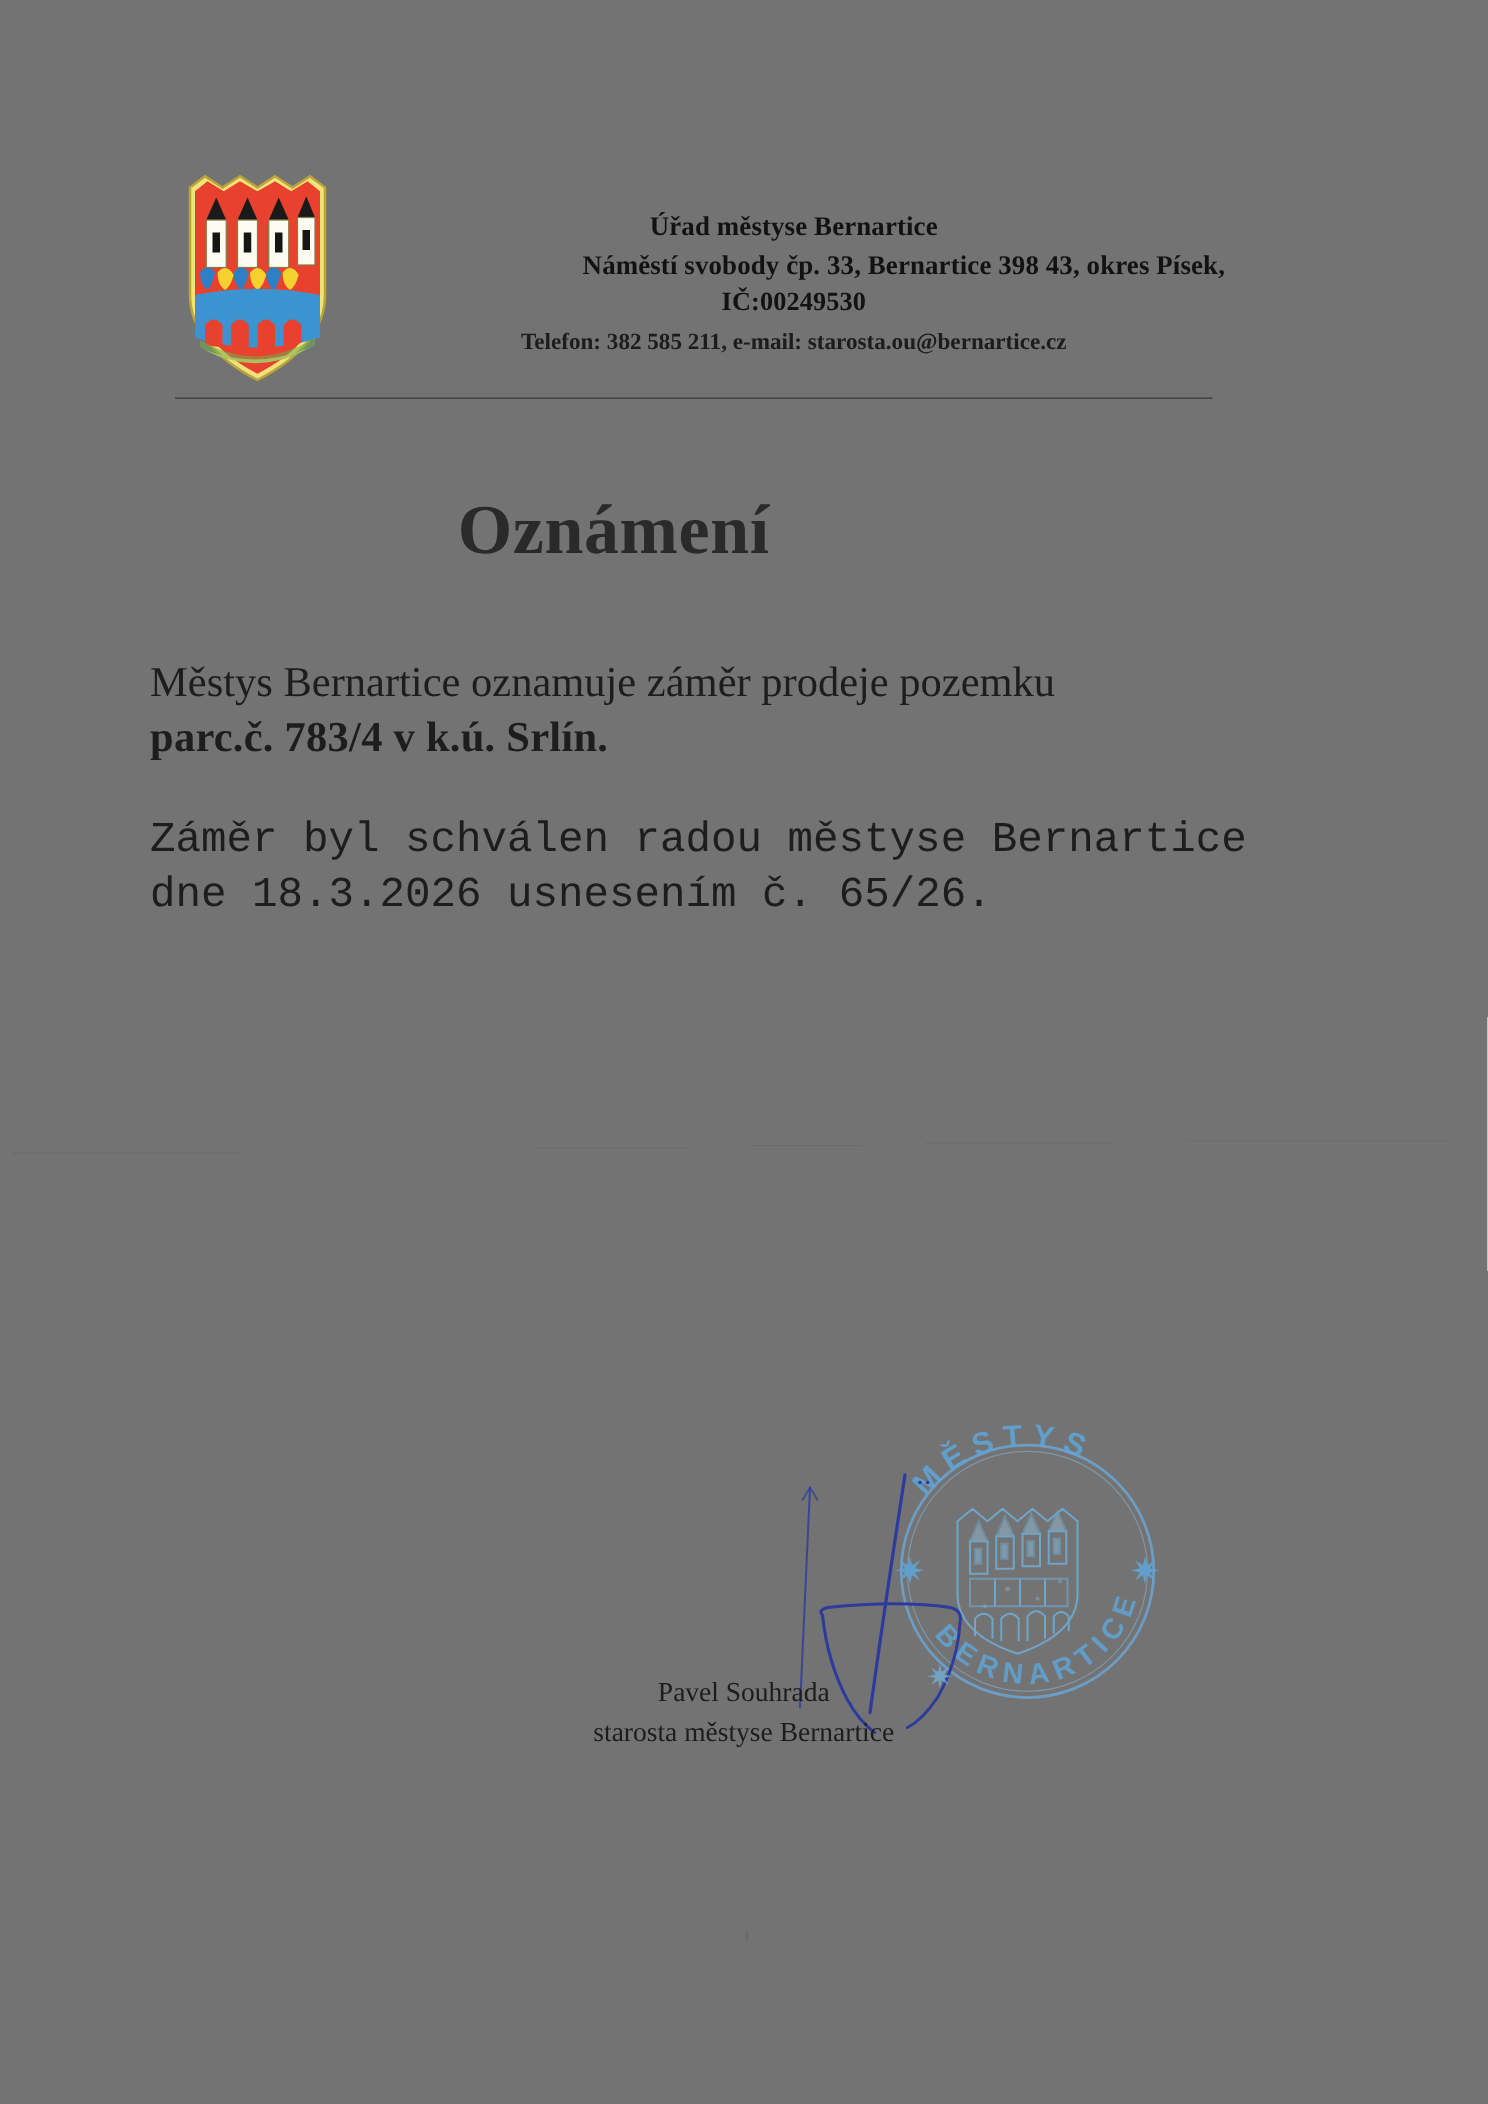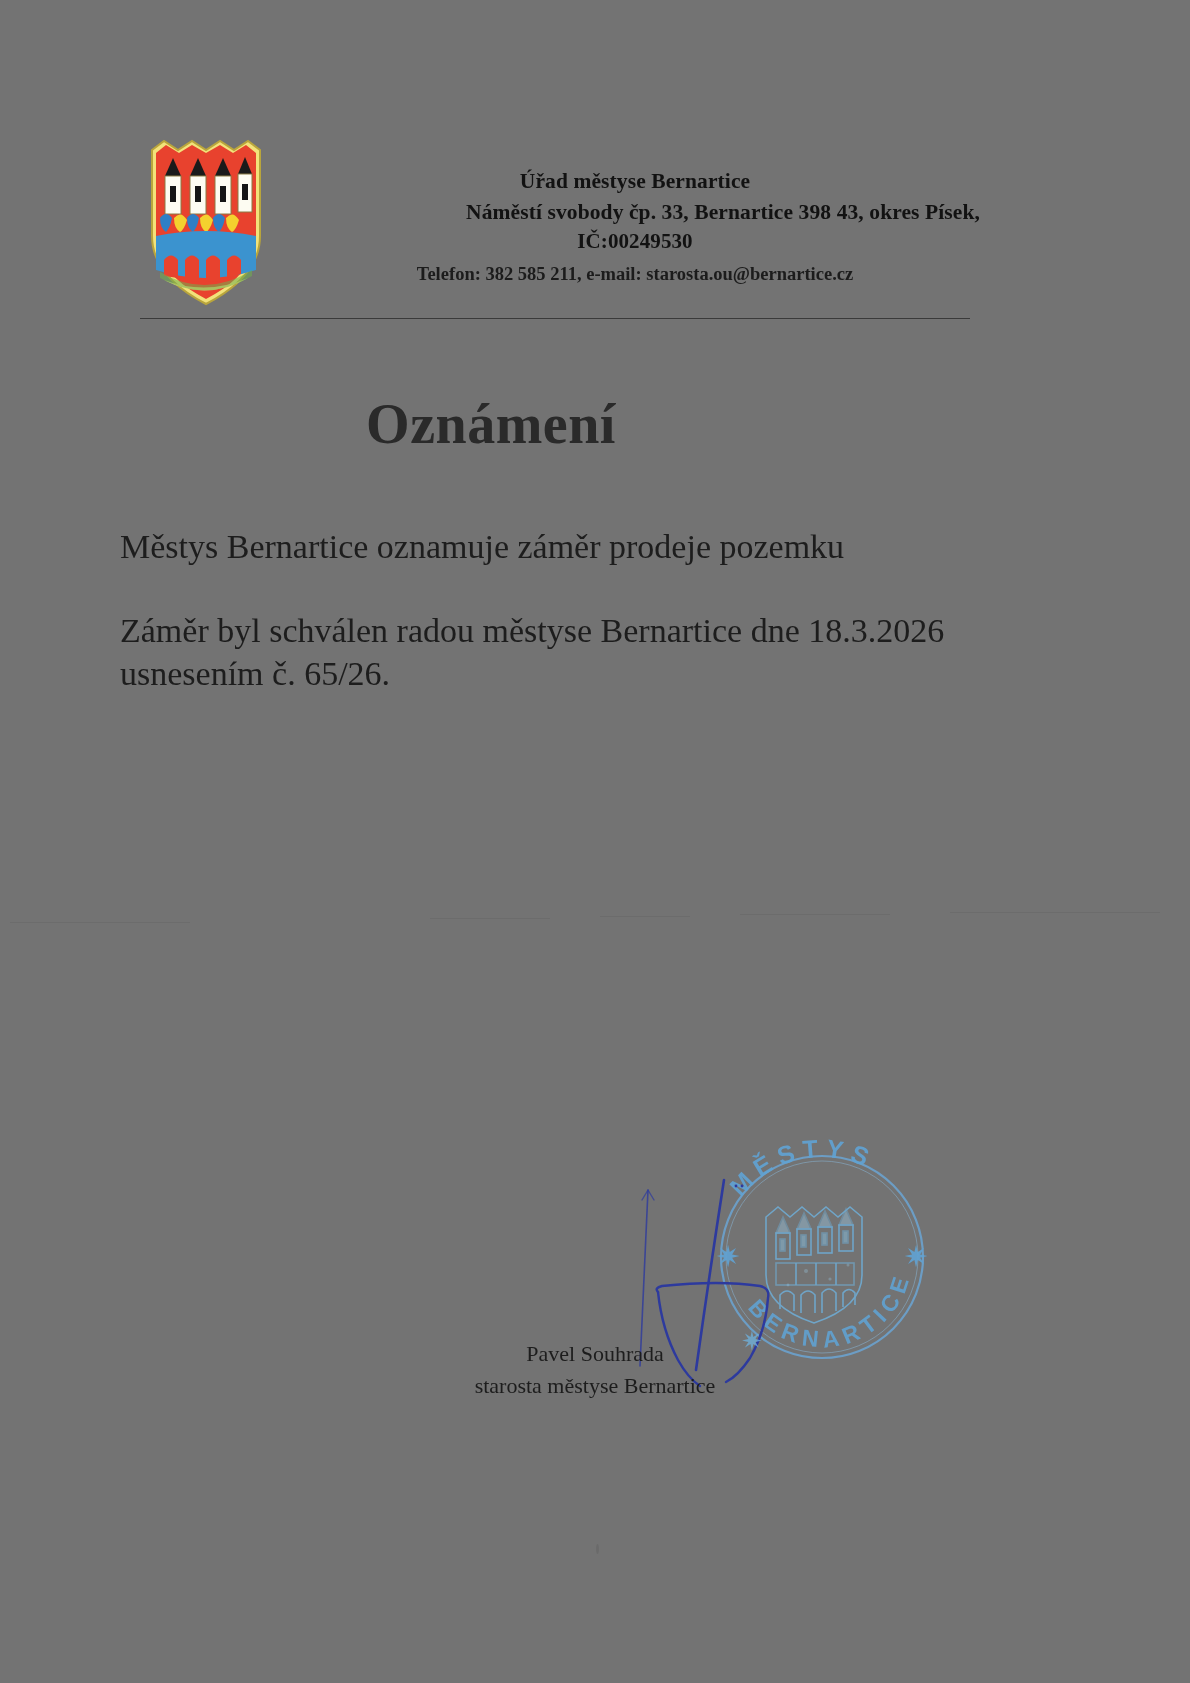--- a/index.html
+++ b/index.html
@@ -94,21 +94,21 @@
     width: 950px;
     text-align: left;
   }
 
   .para {
     font-size: 34px;
     line-height: 1.28;
     color: #1d1d1d;
     margin: 0;
   }
-  .para.second { margin-top: 40px; }
+  .para.second { margin-top: 40px; font-family: Liberation Mono, monospace; }
   .para .bold-line {
     display: block;
     font-weight: bold;
     letter-spacing: 0.2px;
   }
 
   
   .scan-streak {
     position: absolute;
     height: 1px;
@@ -223,20 +223,21 @@
     </div>
   </div>
 
   <div class="header-rule"></div>
 
   <div class="doc-title">Oznámení</div>
 
   <div class="body-block">
     <p class="para first">
       <span>Městys Bernartice oznamuje záměr prodeje pozemku</span>
+      <span class="bold-line">parc.č. 783/4 v k.ú. Srlín.</span>
     </p>
 
     <p class="para second">
       <span>Záměr byl schválen radou městyse Bernartice dne</span>
       <span>18.3.2026 usnesením č. 65/26.</span>
     </p>
   </div>
 
   <div class="scan-streak" style="left:10px;  top:922px; width:180px;"></div>
   <div class="scan-streak" style="left:430px; top:918px; width:120px;"></div>

